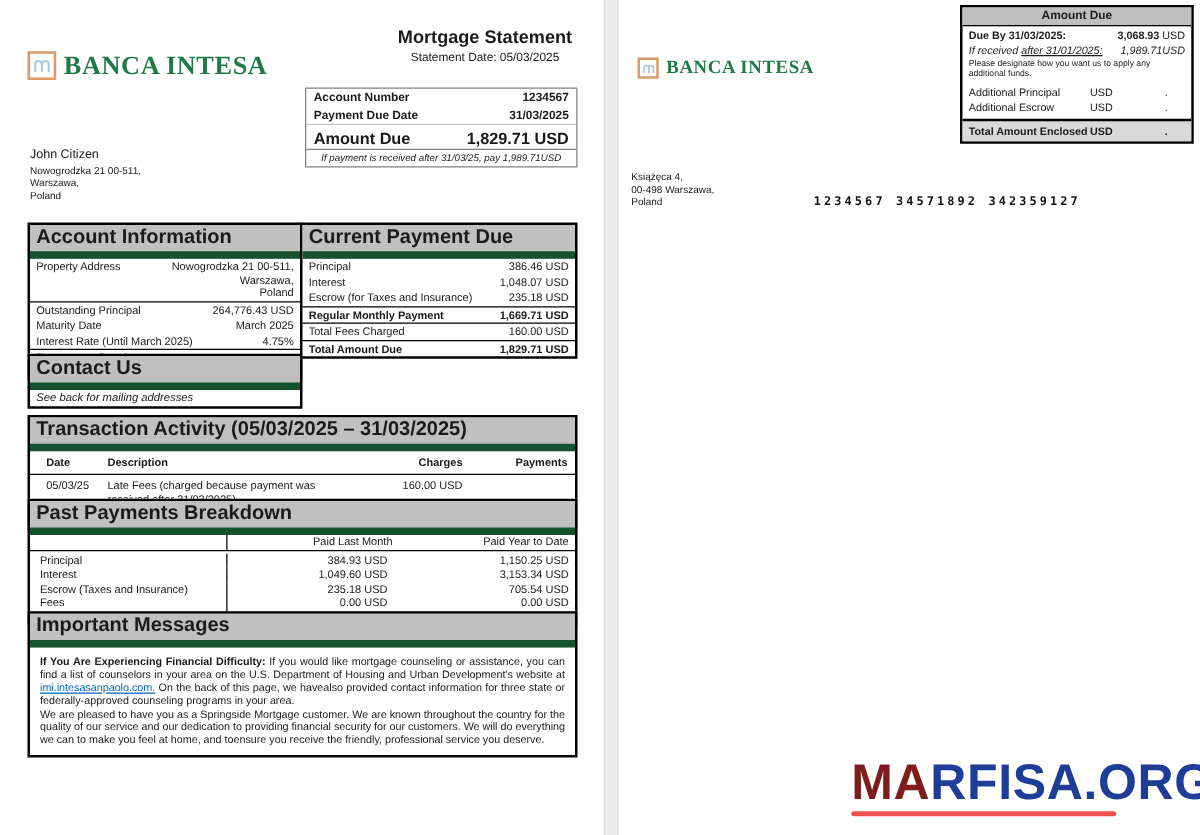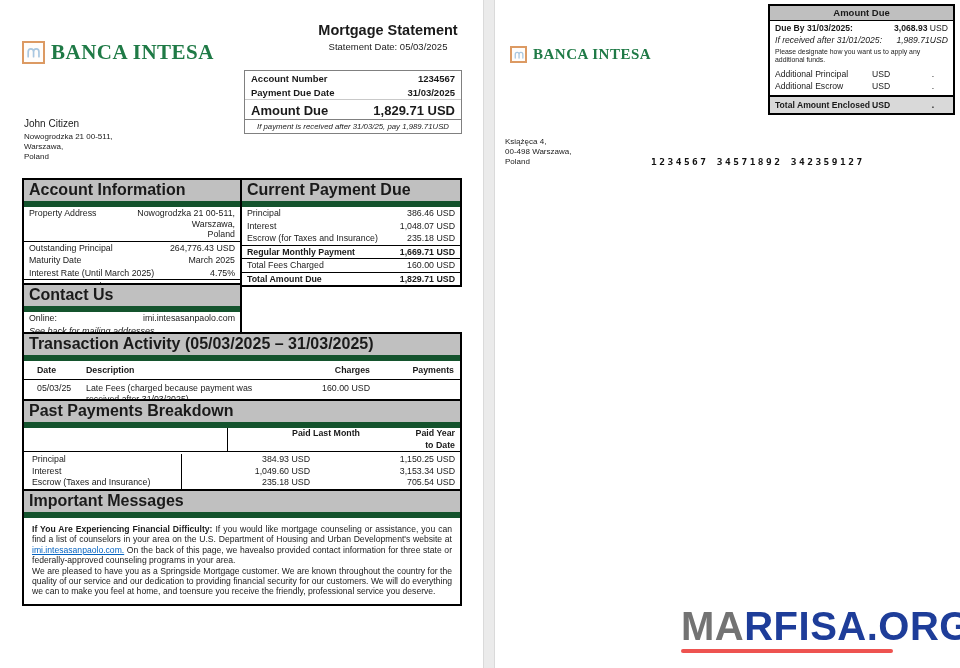--- a/index.html
+++ b/index.html
@@ -60,21 +60,21 @@
   
   .tx-grid { display:grid; grid-template-columns:58px 1fr 88px 84px; font-size:8.8px; padding:1px 4px; line-height:11px; }
   .tx-head { font-weight:bold; border-bottom:1.5px solid #000; padding:4px 4px 3px 4px; }
   .tx-c-charges { text-align:right; padding-right:2px; }
   .tx-c-payments { text-align:right; padding-right:2px; }
   .tx-rows { padding:2px 0 3px 0; }
   .tx-date { padding-left:9px; }
 
   
   .pp-grid { display:grid; grid-template-columns:157px 133px 1fr; font-size:8.8px; line-height:11.5px; }
-  .pp-head { font-weight:bold; border-bottom:1.5px solid #000;gap:46px; }
+  .pp-head { font-weight:normal; border-bottom:1.5px solid #000; }
   .pp-head .c2 { text-align:center; }
   .pp-head .c3 { text-align:right; padding-right:5px; }
   .pp-grid .c1 { padding:0 0 0 8px; }
   .pp-grid .c2 { border-left:1px solid #000; text-align:right; padding-right:4px; }
   .pp-grid .c3 { text-align:right; padding-right:5px; }
   .pp-head .c2 { padding-right:0; }
   .pp-total { font-weight:bold; border-top:1.5px solid #000; }
 
   
   .msg-body { padding:6px 8px 7px 8px; font-size:8.6px; line-height:10.4px; text-align:justify; }
@@ -84,29 +84,29 @@
   
   .due-box { position:absolute; left:273px; top:4px; width:187px; border:2px solid #000; background:#fff; }
   .due-h { background:#bfbfbf; font-weight:bold; font-size:9.5px; text-align:center; padding:1px 0 2px 0; border-bottom:1.5px solid #000; }
   .due-row { display:flex; justify-content:space-between; font-size:8.6px; padding:2px 5px 0 5px; line-height:10px; }
   .due-unit { font-weight:normal; }
   .due-note { font-size:6.9px; line-height:8.2px; padding:3px 5px 2px 5px; color:#222; }
   .due-line { display:grid; grid-template-columns:1fr 46px 30px; font-size:8.6px; padding:2.5px 5px 0 5px; line-height:10px; }
   .due-line .cur { text-align:left; }
   .due-line .amt { text-align:center; }
   .due-total { background:#d9d9d9; border-top:2px solid #000; margin-top:4px; font-weight:bold; padding:3px 5px 3px 5px; }
-  .u { }
+  .u { text-decoration:underline; }
 
   
   .addr2 { position:absolute; left:10px; top:137px; }
   .addr2 .line { font-size:8px; line-height:10px; }
   .code-line { position:absolute; left:156px; top:156px; font-family:"DejaVu Sans Mono", monospace; font-weight:bold; font-size:9.5px; letter-spacing:2.5px; color:#111; }
   .marfisa { position:absolute; left:186px; top:606px; }
   .marfisa-text { font-size:40px; font-weight:bold; letter-spacing:0.5px; line-height:40px; font-family:"Liberation Sans", sans-serif; }
-  .marfisa-ma { color:#737373; }
+  .marfisa-ma { color:#7f1d1d; }
   .marfisa-rest { color:#1e3d99; }
   .marfisa-bar { width:212px; height:4px; background:#ee5350; margin-top:3px; border-radius:2px; }
 </style>
 </head>
 <body>
 
 <div class="canvas">
 
   <div class="page page-left">
 
@@ -169,24 +169,20 @@
       </div>
       <div class="row div-top" style="align-items:flex-end;gap:47px;">
         <span class="lab preline">Prepayment Penalty
 (Until March 2025)</span>
         <span class="val">3,500.00 USD</span>
       </div>
     </div>
 
     <div class="sec sec-contact">
       <div class="sec-h">Contact Us</div>
-      <div class="row">
-        <span class="lab">Online:</span>
-        <span class="val">imi.intesasanpaolo.com</span>
-      </div>
       <div class="contact-note">See back for mailing addresses</div>
     </div>
 
     <div class="sec sec-current">
       <div class="sec-h">Current Payment Due</div>
       <div class="row">
         <span class="lab">Principal</span>
         <span class="val">386.46 USD</span>
       </div>
       <div class="row">

